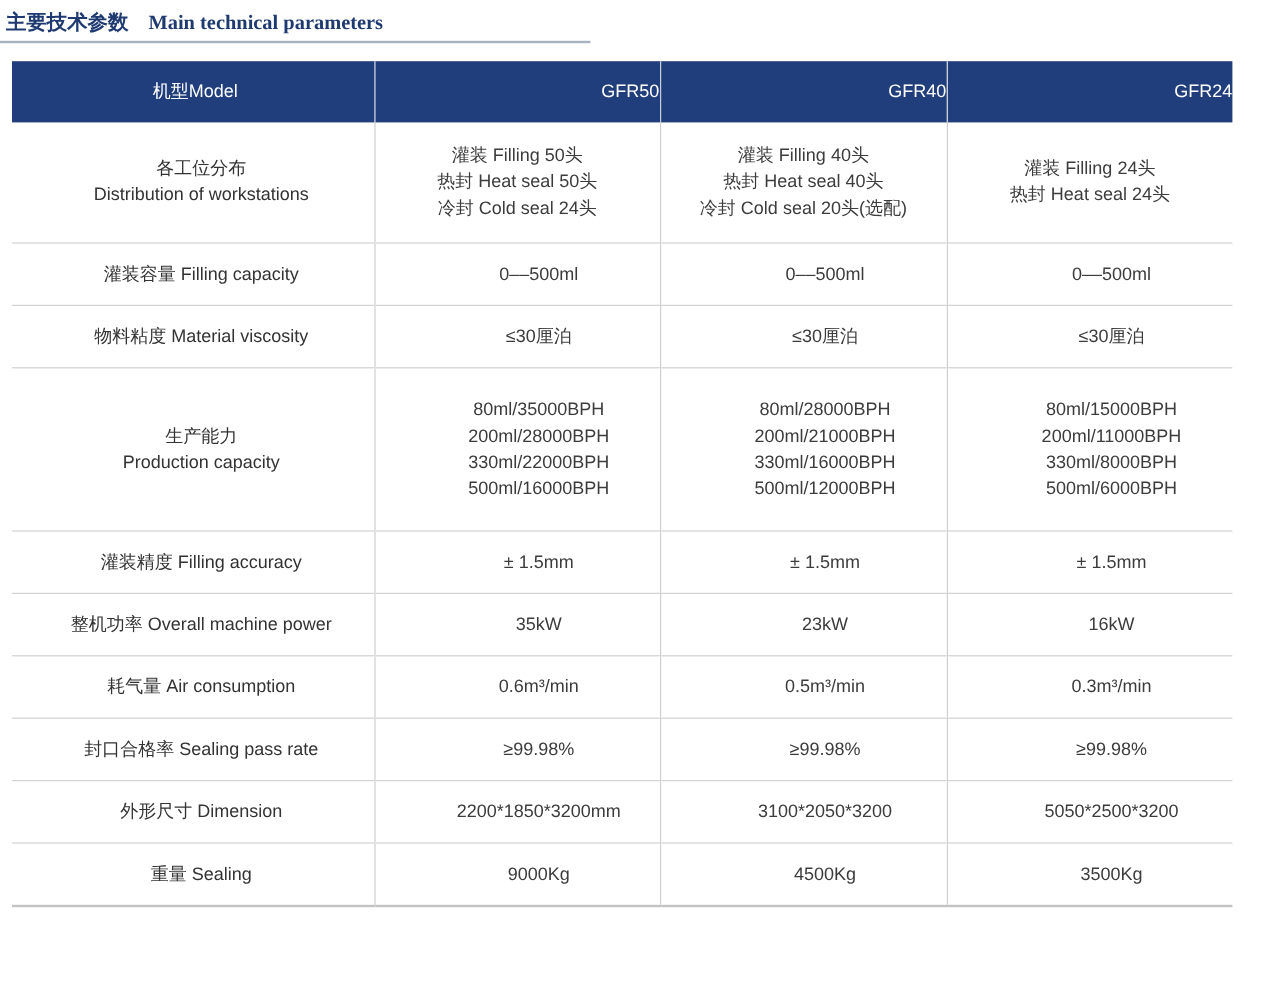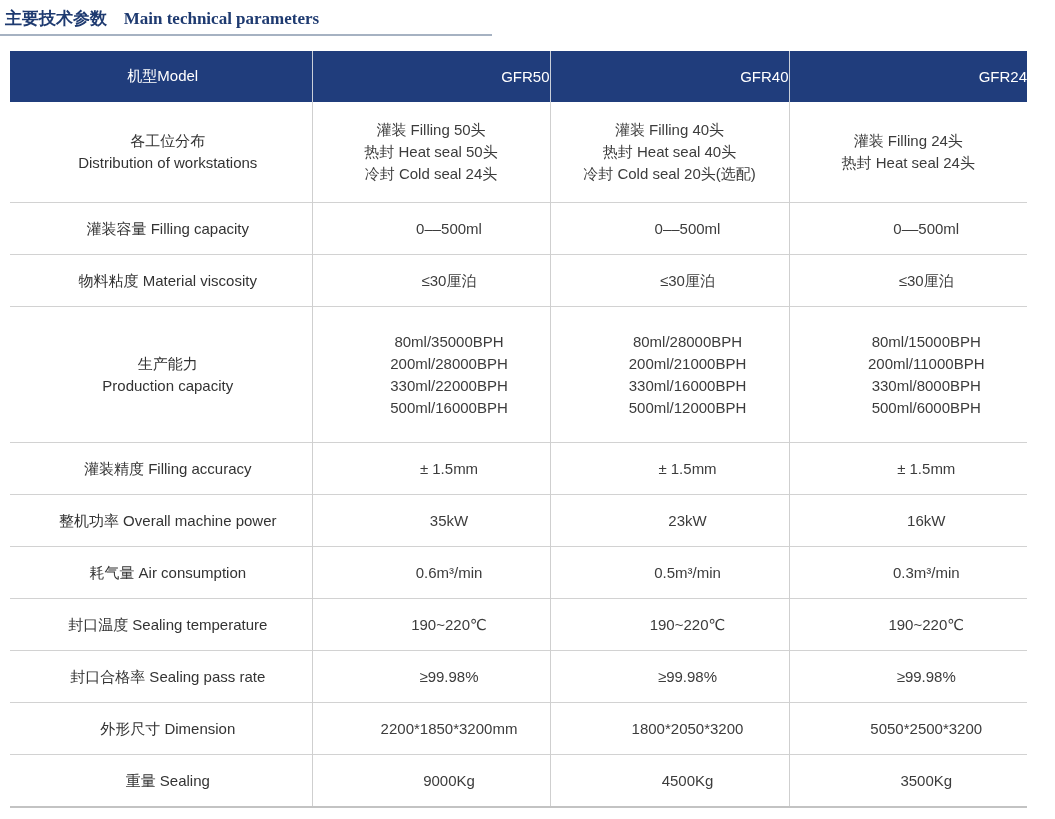--- a/index.html
+++ b/index.html
@@ -170,35 +170,29 @@
         <td>23kW</td>
         <td>16kW</td>
       </tr>
       <tr class="h-single">
         <td class="label">耗气量 Air consumption</td>
         <td>0.6m³/min</td>
         <td>0.5m³/min</td>
         <td>0.3m³/min</td>
       </tr>
       <tr class="h-single">
-        <td class="label">封口温度 Sealing temperature</td>
-        <td>190~220℃</td>
-        <td>190~220℃</td>
-        <td>190~220℃</td>
-      </tr>
-      <tr class="h-single">
         <td class="label">封口合格率 Sealing pass rate</td>
         <td>≥99.98%</td>
         <td>≥99.98%</td>
         <td>≥99.98%</td>
       </tr>
       <tr class="h-single">
         <td class="label">外形尺寸 Dimension</td>
         <td>2200*1850*3200mm</td>
-        <td>1800*2050*3200</td>
+        <td>3100*2050*3200</td>
         <td>5050*2500*3200</td>
       </tr>
       <tr class="h-single">
         <td class="label">重量 Sealing</td>
         <td>9000Kg</td>
         <td>4500Kg</td>
         <td>3500Kg</td>
       </tr>
     </tbody>
   </table>

